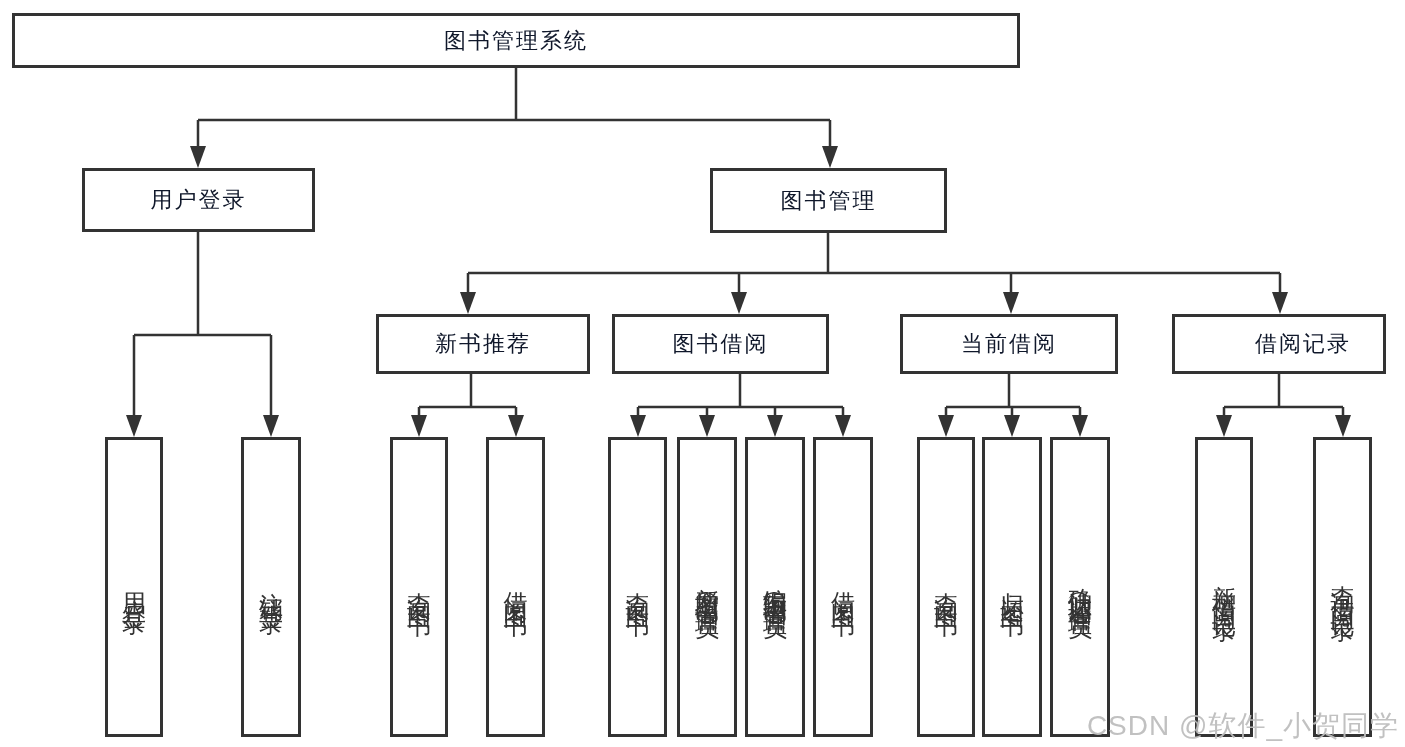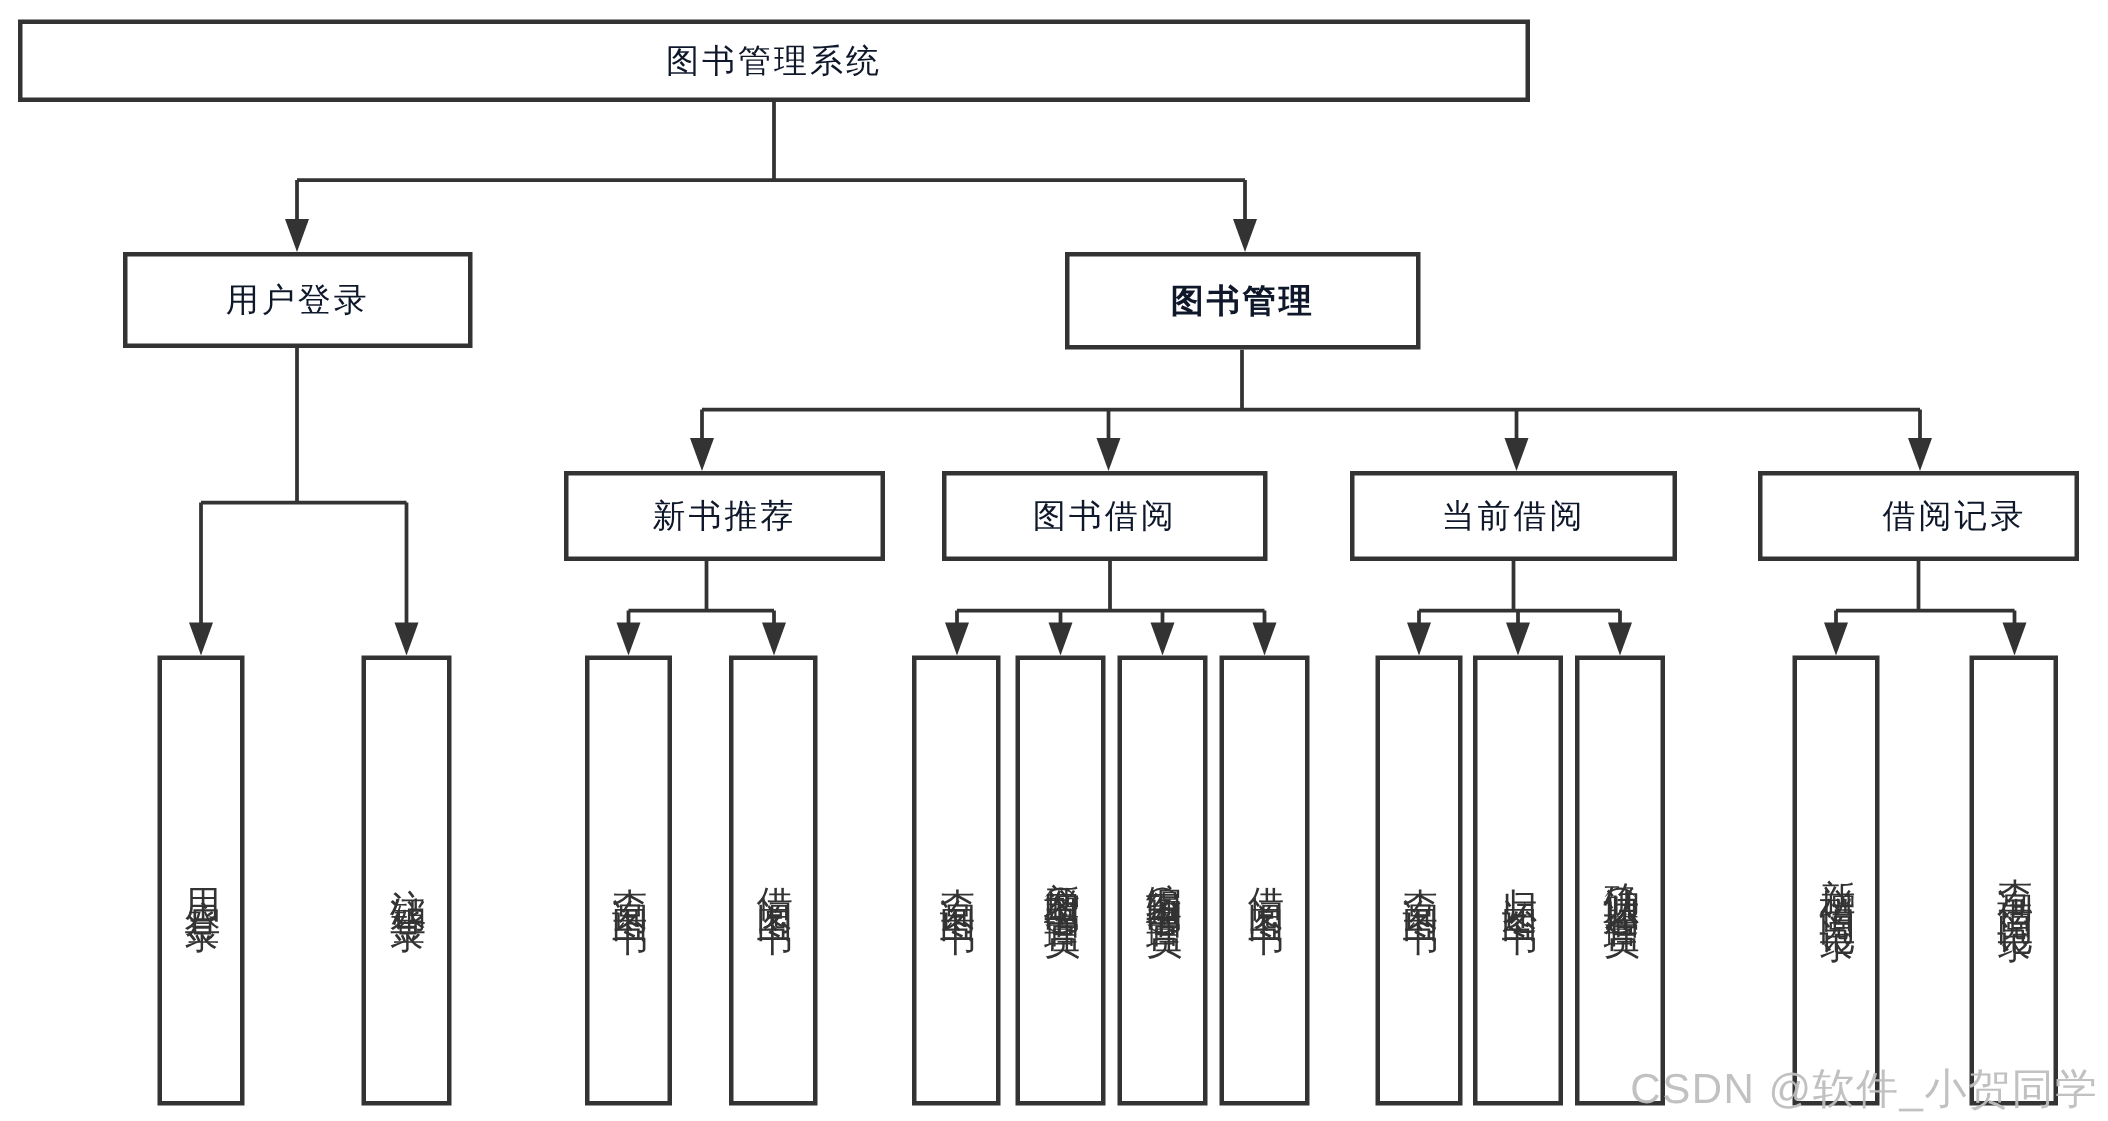--- a/index.html
+++ b/index.html
@@ -108,24 +108,24 @@
       <polygon points="1004,415 1020,415 1012,437"></polygon>
       <polygon points="1072,415 1088,415 1080,437"></polygon>
       <polygon points="1216,415 1232,415 1224,437"></polygon>
       <polygon points="1335,415 1351,415 1343,437"></polygon>
     </g>
   </svg>
 
   <div class="node" style="left:12px; top:13px; width:1008px; height:55px;">图书管理系统</div>
 
   <div class="node" style="left:82px; top:168px; width:233px; height:64px;">用户登录</div>
-  <div class="node" style="left:710px; top:168px; width:237px; height:65px;font-weight:bold;">图书管理</div>
+  <div class="node" style="left:710px; top:168px; width:237px; height:65px;">图书管理</div>
 
   <div class="node" style="left:364px; top:314px; width:214px; height:60px;margin-left:12px;">新书推荐</div>
-  <div class="node" style="left:628px; top:314px; width:217px; height:60px;">图书借阅</div>
+  <div class="node" style="left:612px; top:314px; width:217px; height:60px;">图书借阅</div>
   <div class="node" style="left:900px; top:314px; width:218px; height:60px;">当前借阅</div>
   <div class="node" style="left:1172px; top:314px; width:214px; height:60px;padding-left:48px;">借阅记录</div>
 
   <div class="vnode" style="left:105px; top:437px; width:58px; height:300px;">
     <span class="vtext">用户登录</span>
   </div>
   <div class="vnode" style="left:241px; top:437px; width:60px; height:300px;">
     <span class="vtext">注销登录</span>
   </div>
 

